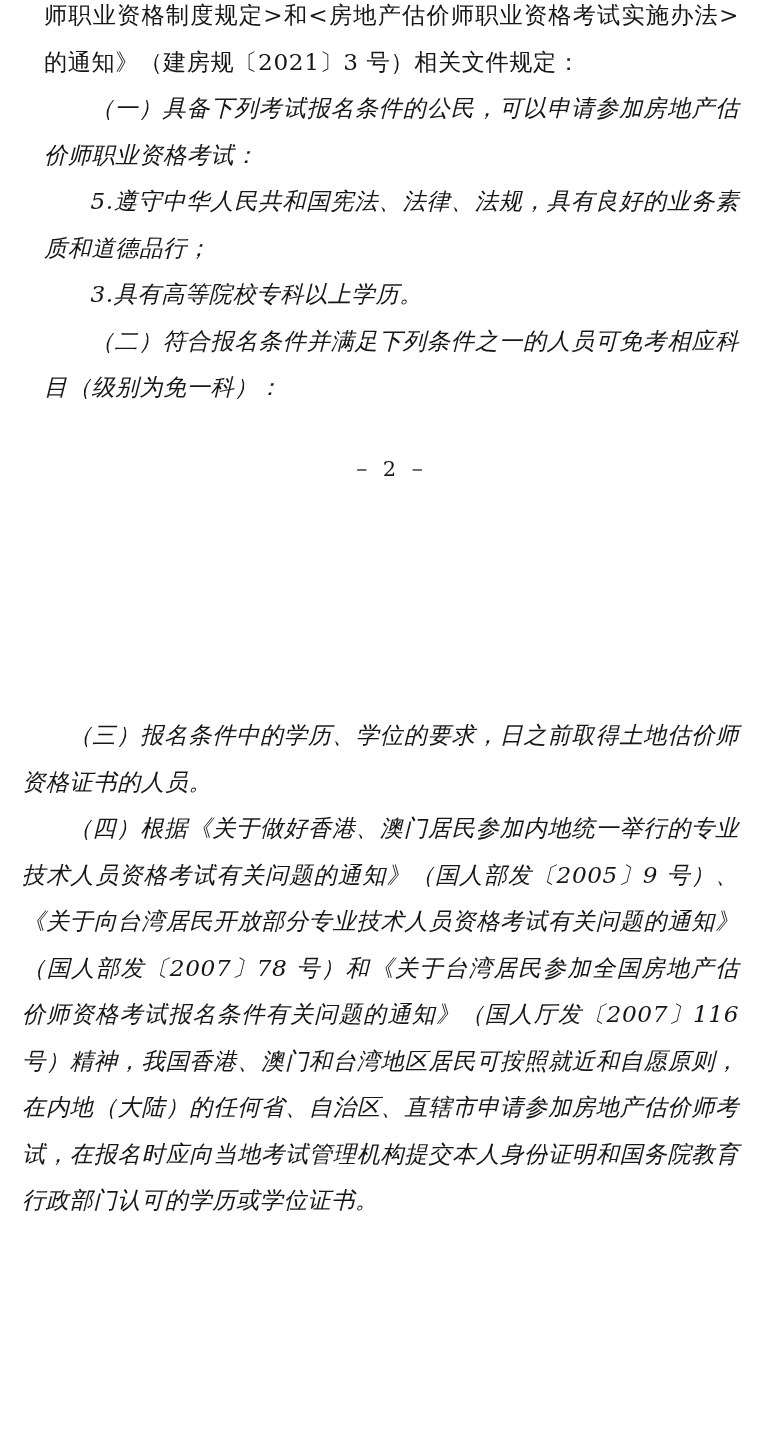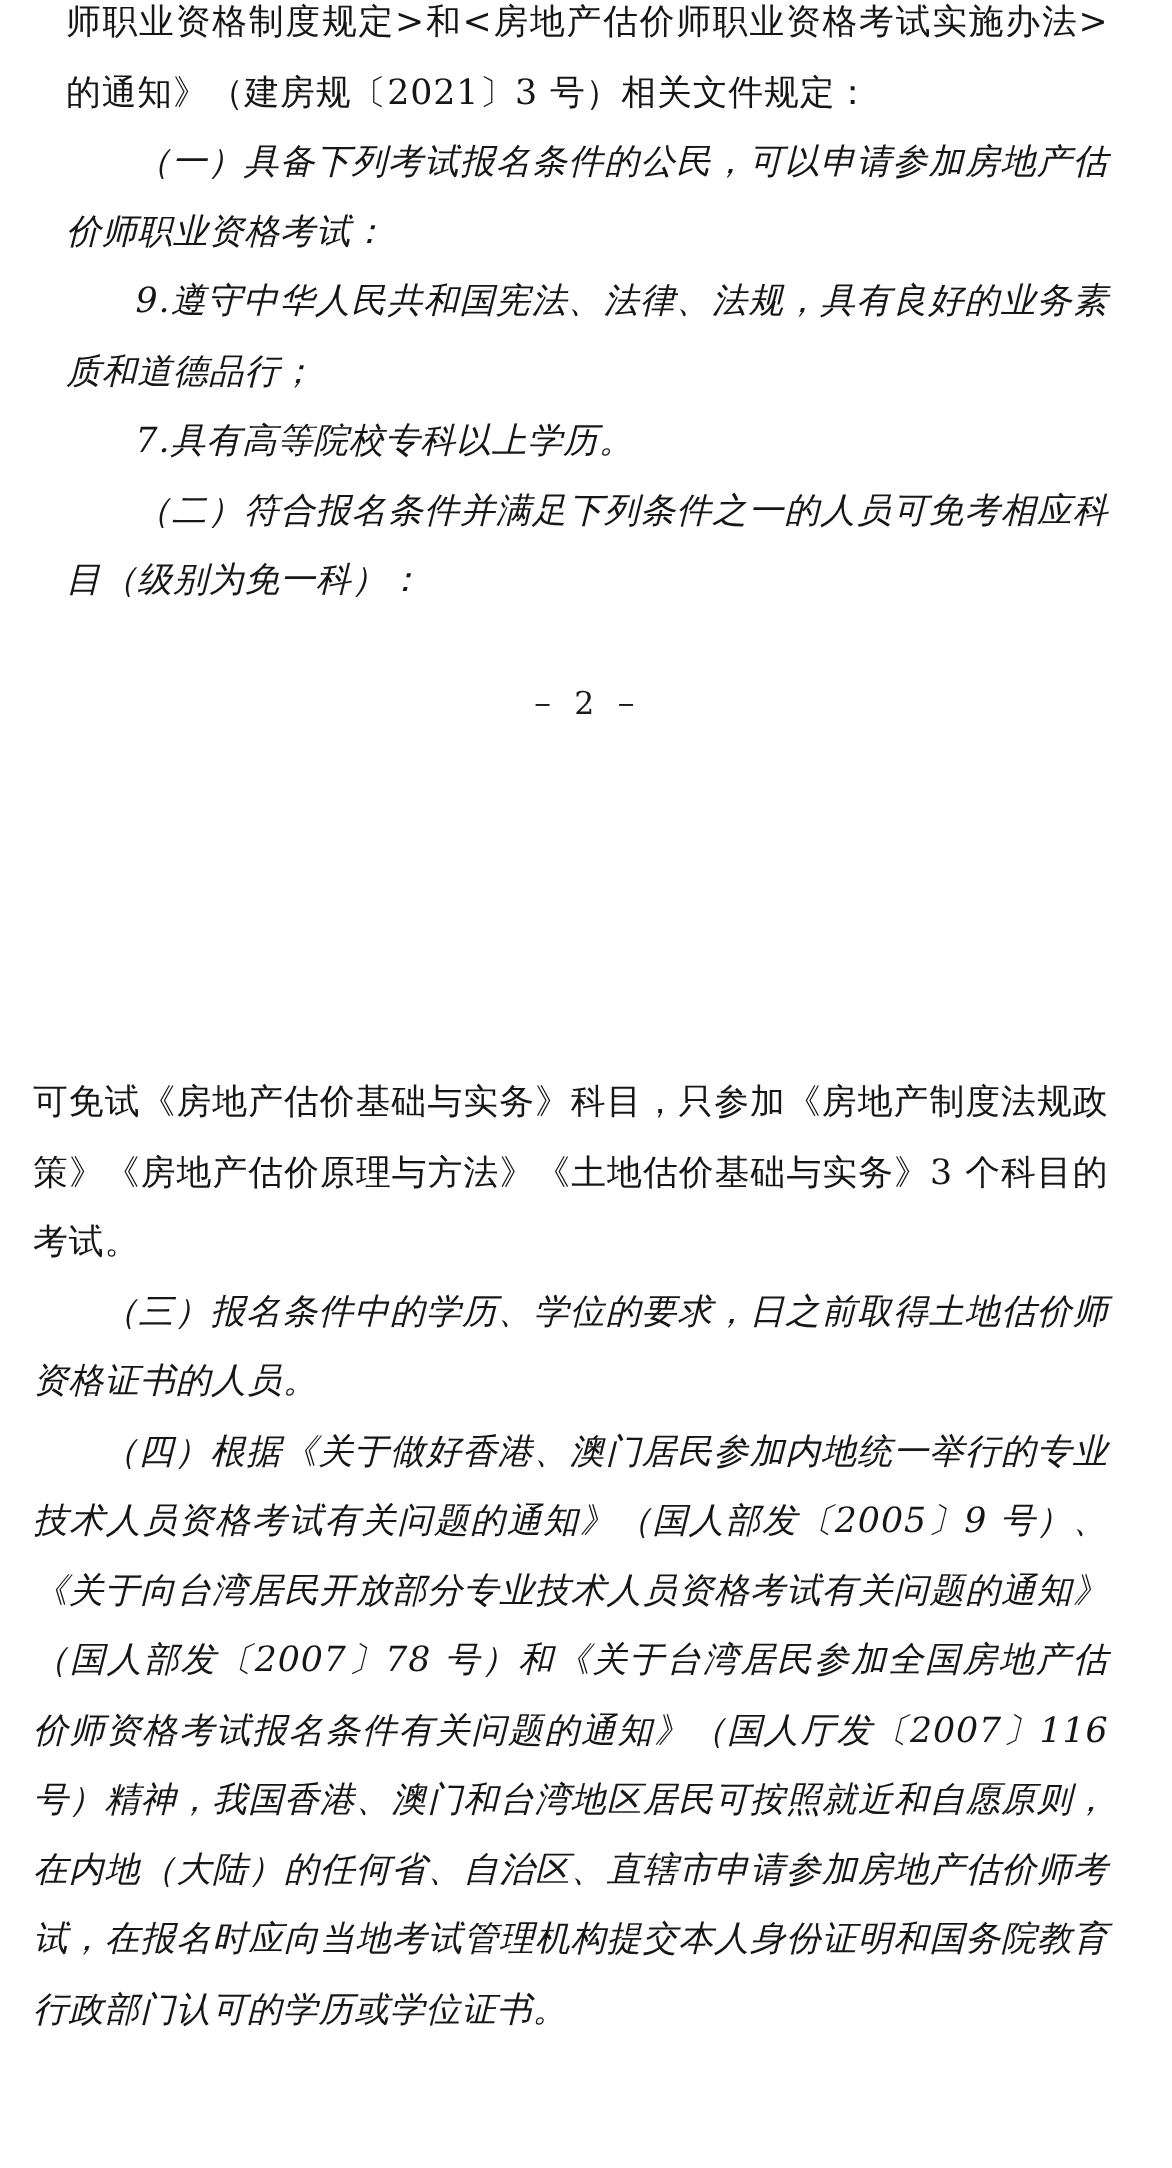--- a/index.html
+++ b/index.html
@@ -65,26 +65,25 @@
   }
 </style>
 </head>
 <body>
 
 <div class="page">
 
   <div class="top-section doc-block">
     <p class="para nowrapfix">师职业资格制度规定&gt;和&lt;房地产估价师职业资格考试实施办法&gt;的通知》（建房规〔2021〕3 号）相关文件规定：</p>
     <p class="para indent-2">（一）具备下列考试报名条件的公民，可以申请参加房地产估价师职业资格考试：</p>
-    <p class="para indent-2">9.遵守中华人民共和国宪法、法律、法规，具有良好的业务素质和道德品行；</p>
-    <p class="para indent-2">7.具有高等院校专科以上学历。</p>
+    <p class="para indent-2">5.遵守中华人民共和国宪法、法律、法规，具有良好的业务素质和道德品行；</p>
+    <p class="para indent-2">3.具有高等院校专科以上学历。</p>
     <p class="para indent-2">（二）符合报名条件并满足下列条件之一的人员可免考相应科目（级别为免一科）：</p>
   </div>
 
   <div class="page-number">－ 2 －</div>
 
   <div class="bottom-section doc-block">
-    <p class="para">可免试《房地产估价基础与实务》科目，只参加《房地产制度法规政策》《房地产估价原理与方法》《土地估价基础与实务》3 个科目的考试。</p>
     <p class="para indent-2">（三）报名条件中的学历、学位的要求，日之前取得土地估价师资格证书的人员。</p>
     <p class="para indent-2">（四）根据《关于做好香港、澳门居民参加内地统一举行的专业技术人员资格考试有关问题的通知》（国人部发〔2005〕9 号）、《关于向台湾居民开放部分专业技术人员资格考试有关问题的通知》（国人部发〔2007〕78 号）和《关于台湾居民参加全国房地产估价师资格考试报名条件有关问题的通知》（国人厅发〔2007〕116 号）精神，我国香港、澳门和台湾地区居民可按照就近和自愿原则，在内地（大陆）的任何省、自治区、直辖市申请参加房地产估价师考试，在报名时应向当地考试管理机构提交本人身份证明和国务院教育行政部门认可的学历或学位证书。</p>
   </div>
 
 </div>
 
 </body></html>

